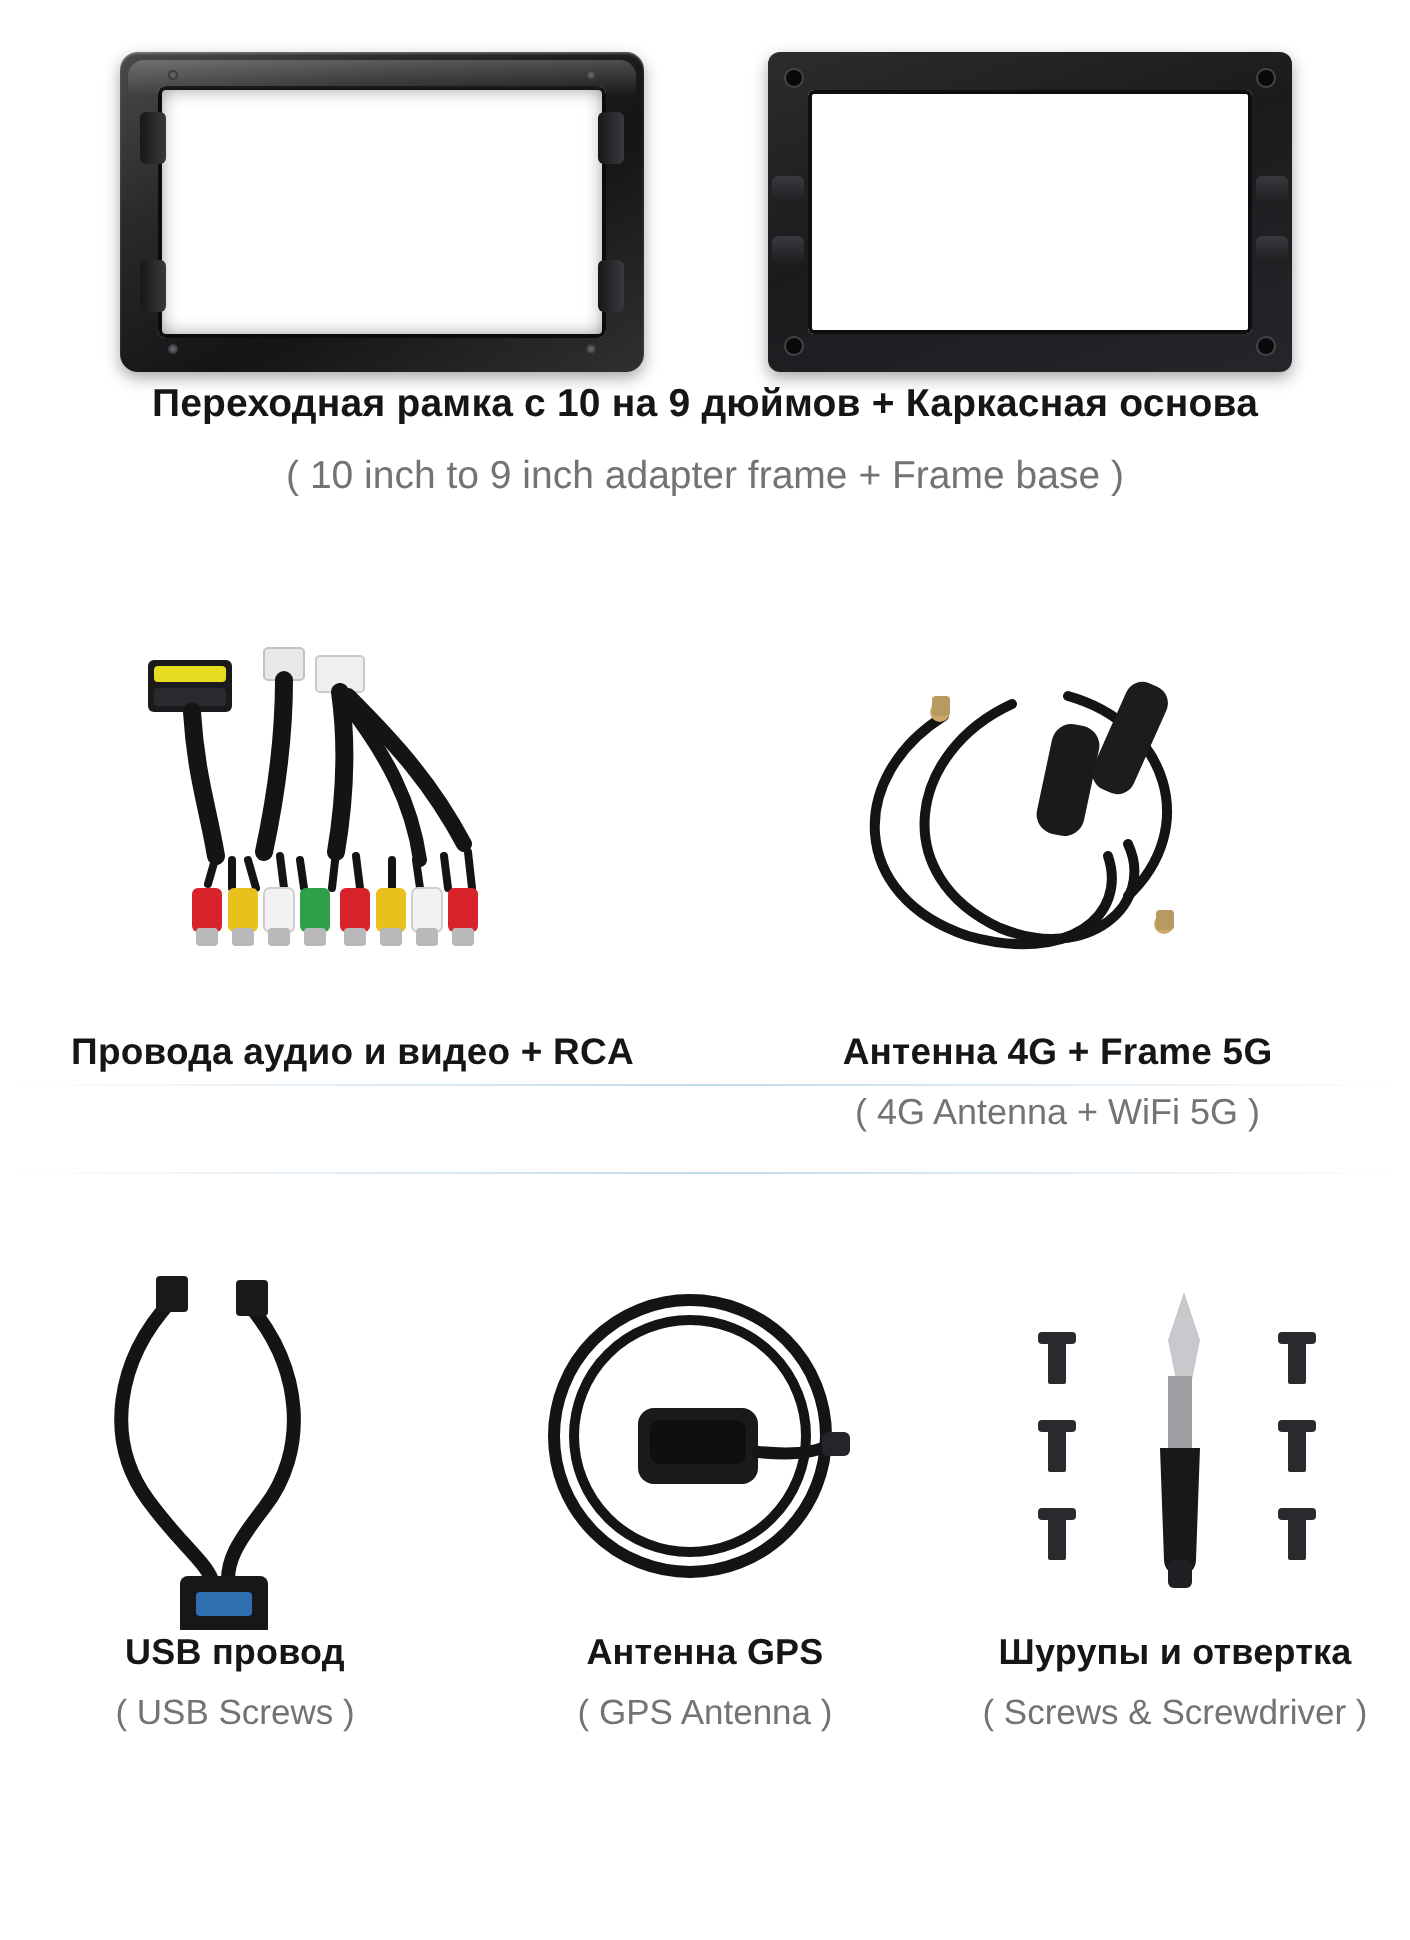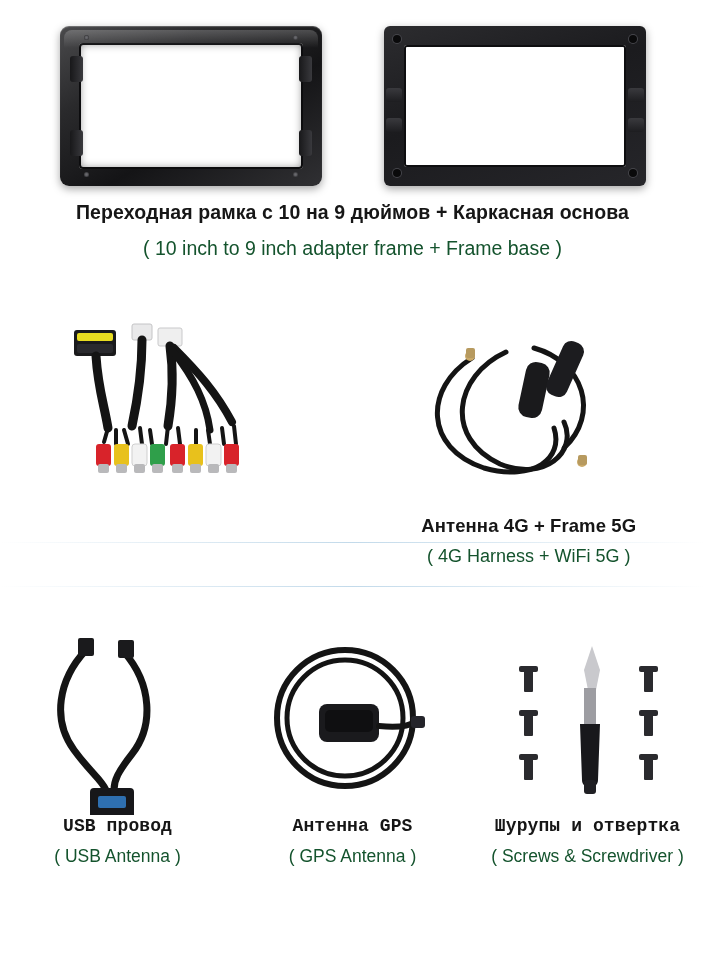--- a/index.html
+++ b/index.html
@@ -108,24 +108,24 @@
   }
   .cap .ru {
     font-size: 19px;
     font-weight: 700;
     letter-spacing: .1px;
     color: #161616;
   }
   .cap .en {
     font-size: 19px;
     font-weight: 400;
-    color: #14532d;
+    color: #737373;
     margin-top: 9px;
   }
-  .sec1 .cap .ru { font-size: 19.5px; margin-top: 10px; }
+  .sec1 .cap .ru { font-size: 19.5px; }
   .sec1 .cap .en { font-size: 19.5px; margin-top: 12px; }
 
   
   .sec2 {
     height: 320px;
     display: flex;
   }
   .sec2 .col {
     flex: 1;
     display: flex;
@@ -152,21 +152,21 @@
     flex: 1;
     display: flex;
     flex-direction: column;
     align-items: center;
   }
   .art3 {
     height: 185px;
     width: 100%;
     position: relative;
   }
-  .sec3 .cap .ru { font-size: 18px; font-family: Liberation Mono, monospace; }
+  .sec3 .cap .ru { font-size: 18px; }
   .sec3 .cap .en { font-size: 17.5px; margin-top: 8px; }
 
   
   .artsvg { display:block; margin: 0 auto; }
 
   .faint-line {
     position: absolute;
     left: 0; right: 0;
     height: 1px;
     background: linear-gradient(90deg, rgba(210,228,240,0), rgba(188,214,232,.9), rgba(210,228,240,0));
@@ -260,20 +260,21 @@
             <rect x="88" y="146" width="11" height="9" rx="2"></rect>
             <rect x="106" y="146" width="11" height="9" rx="2"></rect>
             <rect x="126" y="146" width="11" height="9" rx="2"></rect>
             <rect x="144" y="146" width="11" height="9" rx="2"></rect>
             <rect x="162" y="146" width="11" height="9" rx="2"></rect>
             <rect x="180" y="146" width="11" height="9" rx="2"></rect>
           </g>
         </svg>
       </div>
       <div class="cap">
+        <div class="ru">Провода аудио и видео + RCA</div>
       </div>
     </div>
 
     <div class="col">
       <div class="art2">
         <svg class="artsvg" width="230" height="180" viewBox="0 0 230 180">
 
           <g stroke="#141414" fill="none" stroke-width="5" stroke-linecap="round">
             <path d="M58 40 C10 70, 10 130, 70 150 C120 164, 150 140, 140 110"></path>
             <path d="M92 34 C40 58, 30 120, 86 146 C130 164, 164 134, 150 104"></path>
@@ -284,21 +285,21 @@
           <rect x="140" y="22" width="22" height="58" rx="9" fill="#1c1c1f" transform="rotate(24 151 51)"></rect>
 
           <circle cx="56" cy="38" r="5" fill="#caa968"></circle>
           <rect x="52" y="30" width="9" height="10" rx="2" fill="#b79a5f"></rect>
           <circle cx="168" cy="144" r="5" fill="#caa968"></circle>
           <rect x="164" y="137" width="9" height="10" rx="2" fill="#b79a5f"></rect>
         </svg>
       </div>
       <div class="cap">
         <div class="ru">Антенна 4G + Frame 5G</div>
-        <div class="en">( 4G Harness + WiFi 5G )</div>
+        <div class="en">( 4G Antenna + WiFi 5G )</div>
       </div>
     </div>
   </div>
 
   <div class="sec3">
 
     <div class="col">
       <div class="art3">
         <svg class="artsvg" width="200" height="185" viewBox="0 0 200 185">
           <g stroke="#141414" fill="none" stroke-width="7" stroke-linecap="round">
@@ -306,21 +307,21 @@
             <path d="M106 22 C134 54, 136 96, 114 124 C100 142, 96 150, 96 160"></path>
           </g>
           <rect x="60" y="8" width="16" height="18" rx="2" fill="#1a1a1c"></rect>
           <rect x="100" y="10" width="16" height="18" rx="2" fill="#1a1a1c"></rect>
           <rect x="72" y="158" width="44" height="30" rx="4" fill="#17171a"></rect>
           <rect x="80" y="166" width="28" height="12" rx="2" fill="#2e6fb0"></rect>
         </svg>
       </div>
       <div class="cap">
         <div class="ru">USB провод</div>
-        <div class="en">( USB Antenna )</div>
+        <div class="en">( USB Screws )</div>
       </div>
     </div>
 
     <div class="col">
       <div class="art3">
         <svg class="artsvg" width="200" height="185" viewBox="0 0 200 185">
           <circle cx="92" cy="88" r="68" fill="none" stroke="#141414" stroke-width="6"></circle>
           <circle cx="92" cy="88" r="58" fill="none" stroke="#141414" stroke-width="5"></circle>
           <rect x="66" y="74" width="60" height="38" rx="8" fill="#1a1a1d"></rect>
           <rect x="72" y="80" width="48" height="22" rx="5" fill="#0f0f11"></rect>

